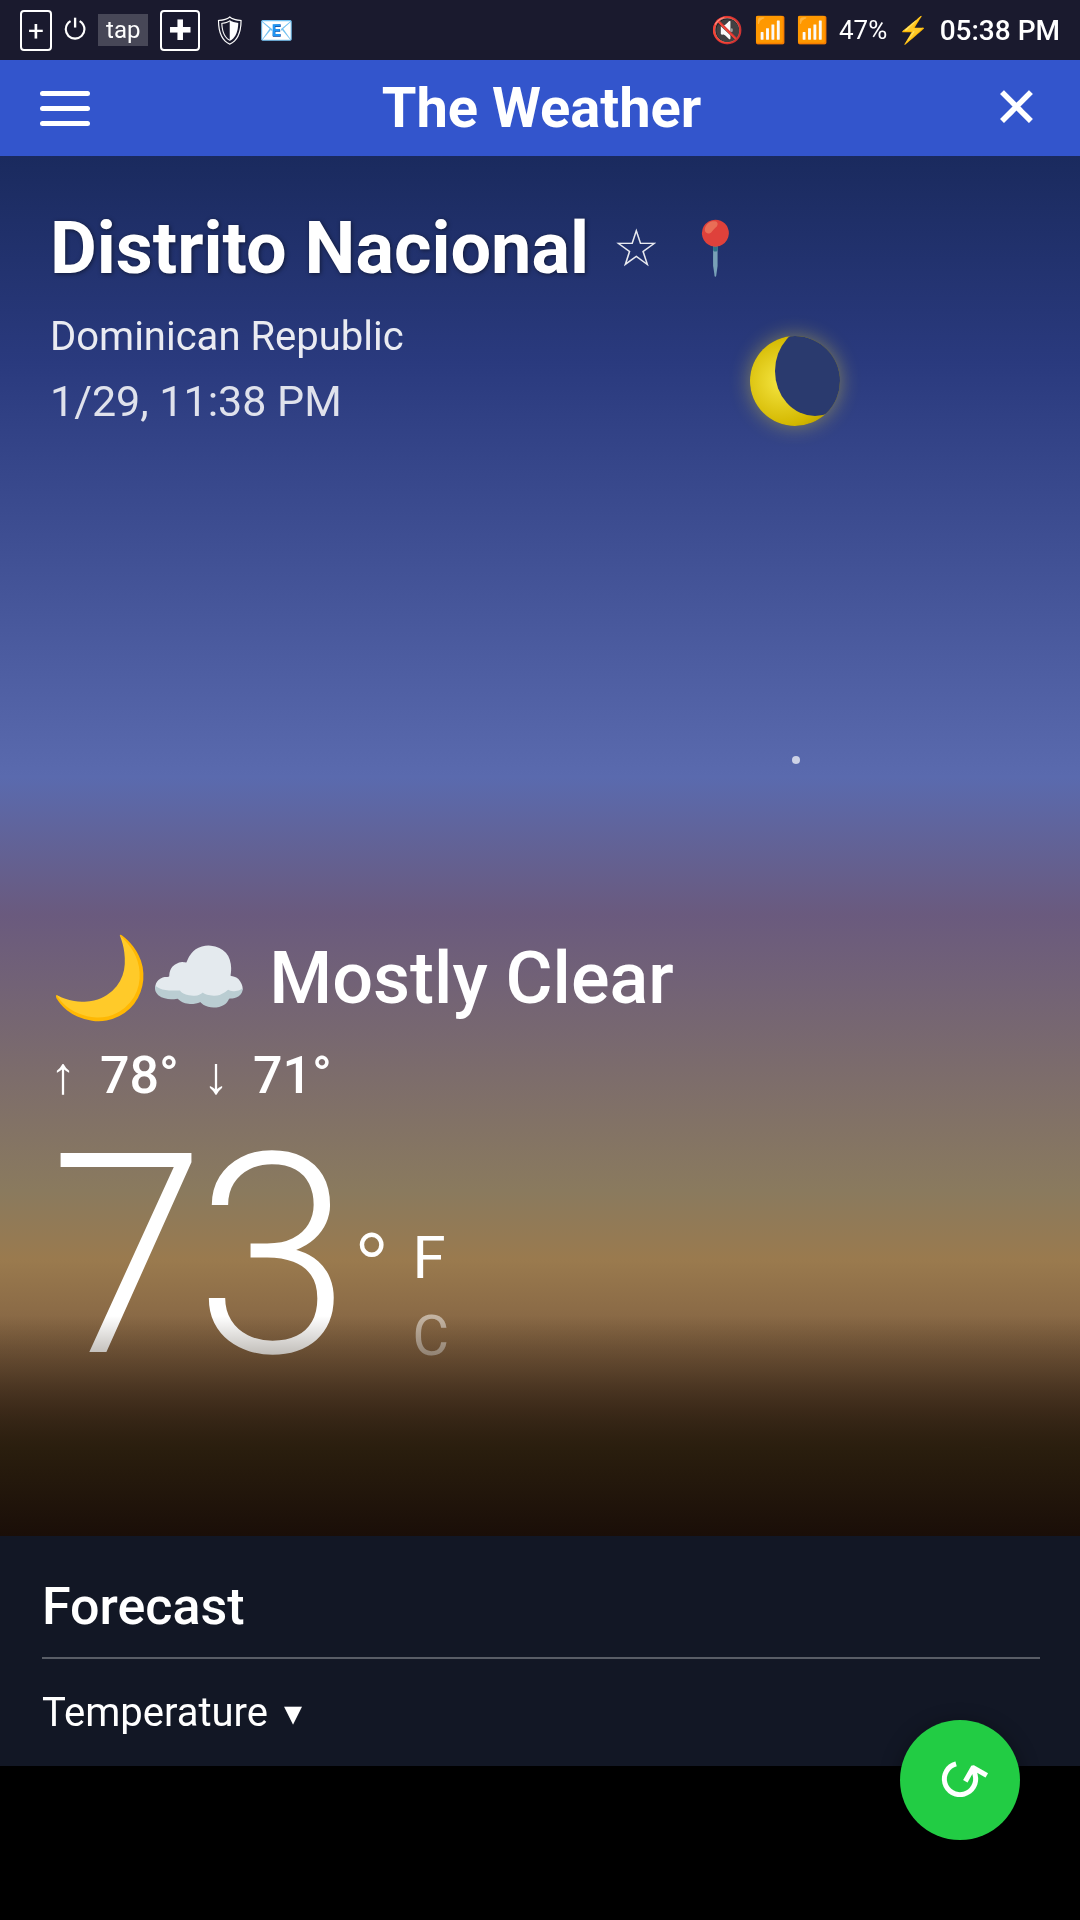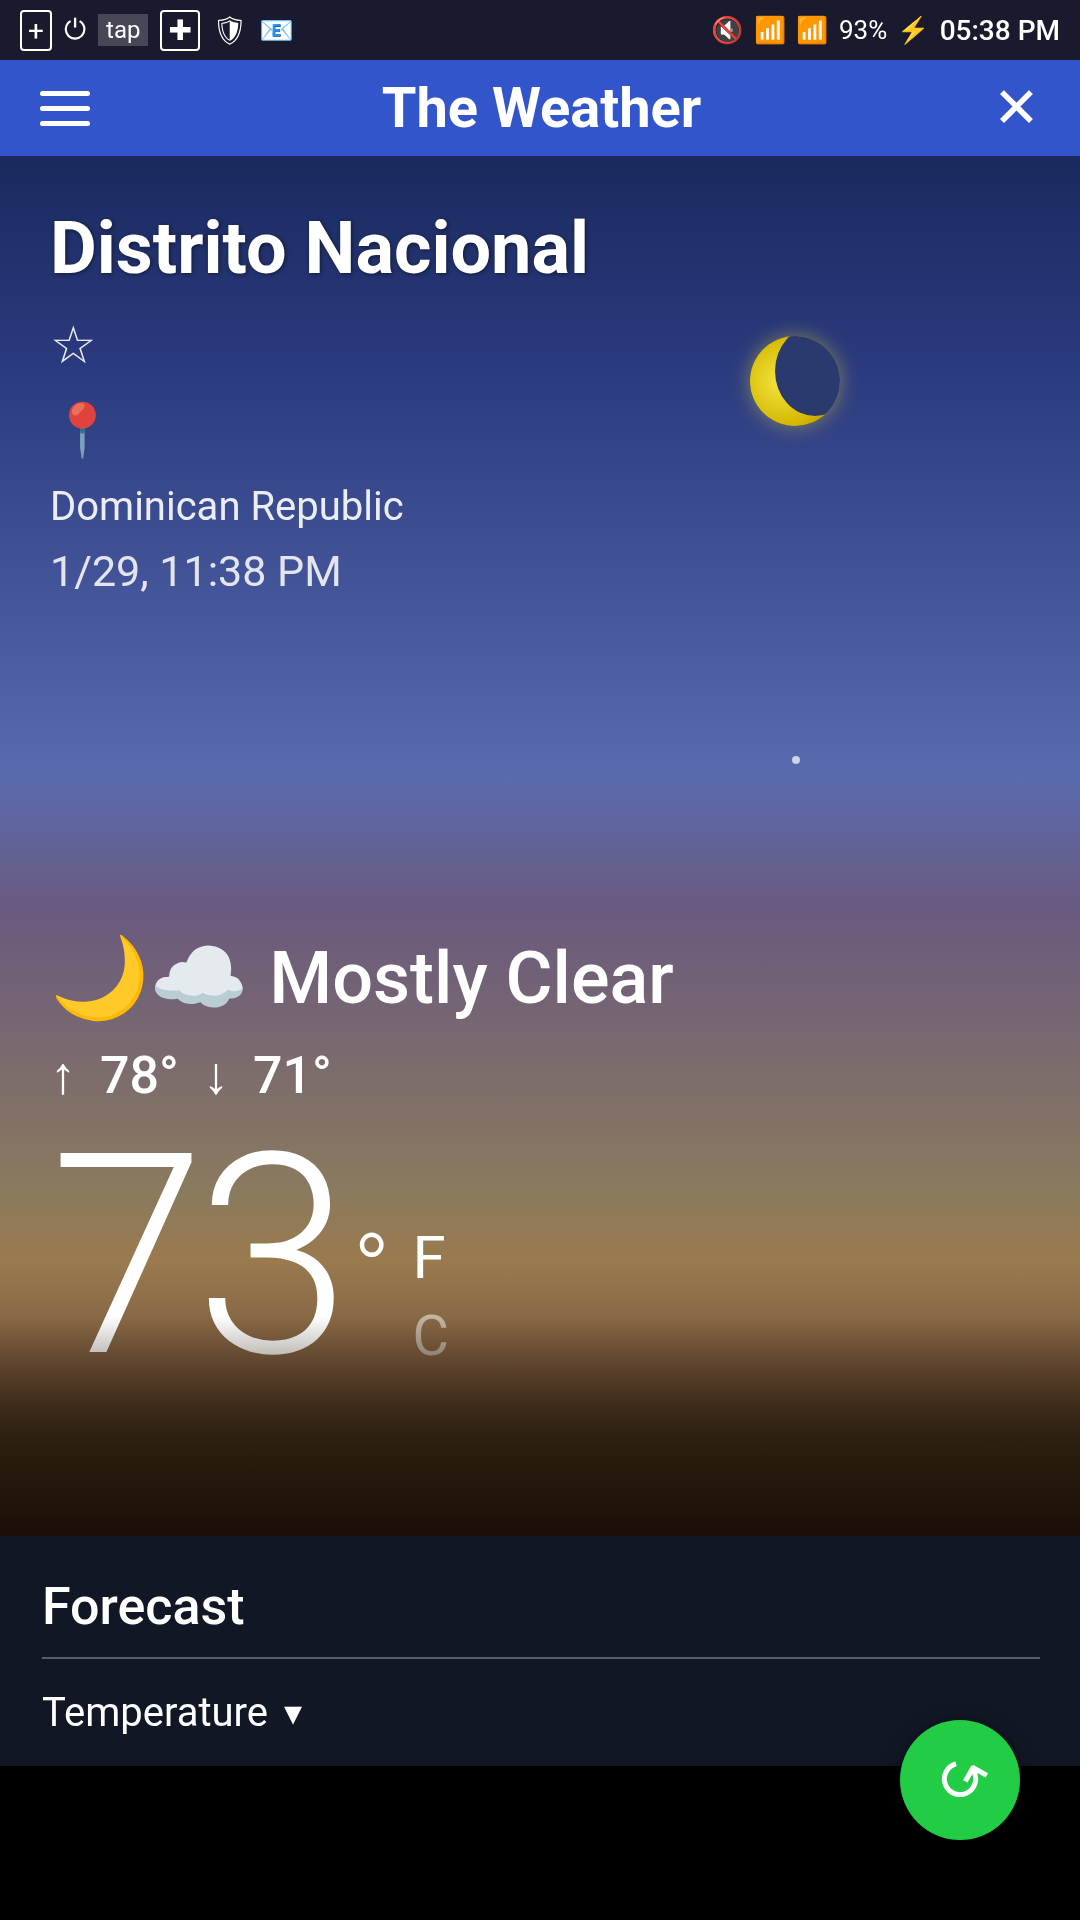--- a/index.html
+++ b/index.html
@@ -143,23 +143,22 @@
     
     .location-info {
       position: absolute;
       top: 50px;
       left: 50px;
       color: white;
     }
 
     .location-name-row {
       display: flex;
-      align-items: flex-start;
+      align-items: center;
       gap: 24px;
-      flex-direction: column;
     }
 
     .location-name {
       font-size: 72px;
       font-weight: bold;
       text-shadow: 1px 1px 4px rgba(0,0,0,0.5);
     }
 
     .location-star {
       font-size: 52px;
@@ -357,21 +356,21 @@
     <span style="font-size:28px;">⏻</span>
     <span style="font-size:24px;background:rgba(255,255,255,0.2);padding:2px 8px;border-radius:0;">tap</span>
     <span style="font-size:28px;border:2px solid white;padding:2px 6px;border-radius:4px;">✚</span>
     <span style="font-size:28px;">🛡</span>
     <span style="font-size:28px;">📧</span>
   </div>
   <div class="status-bar-right">
     <span style="font-size:26px;">🔇</span>
     <span style="font-size:26px;">📶</span>
     <span style="font-size:26px;">📶</span>
-    <span style="font-size:26px;">93%</span>
+    <span style="font-size:26px;">47%</span>
     <span style="font-size:26px;">⚡</span>
     <span style="font-size:28px;font-weight:500;">05:38 PM</span>
   </div>
 </div>
 
 <div class="nav-bar">
   <div class="hamburger-icon">
     <span></span>
     <span></span>
     <span></span>

